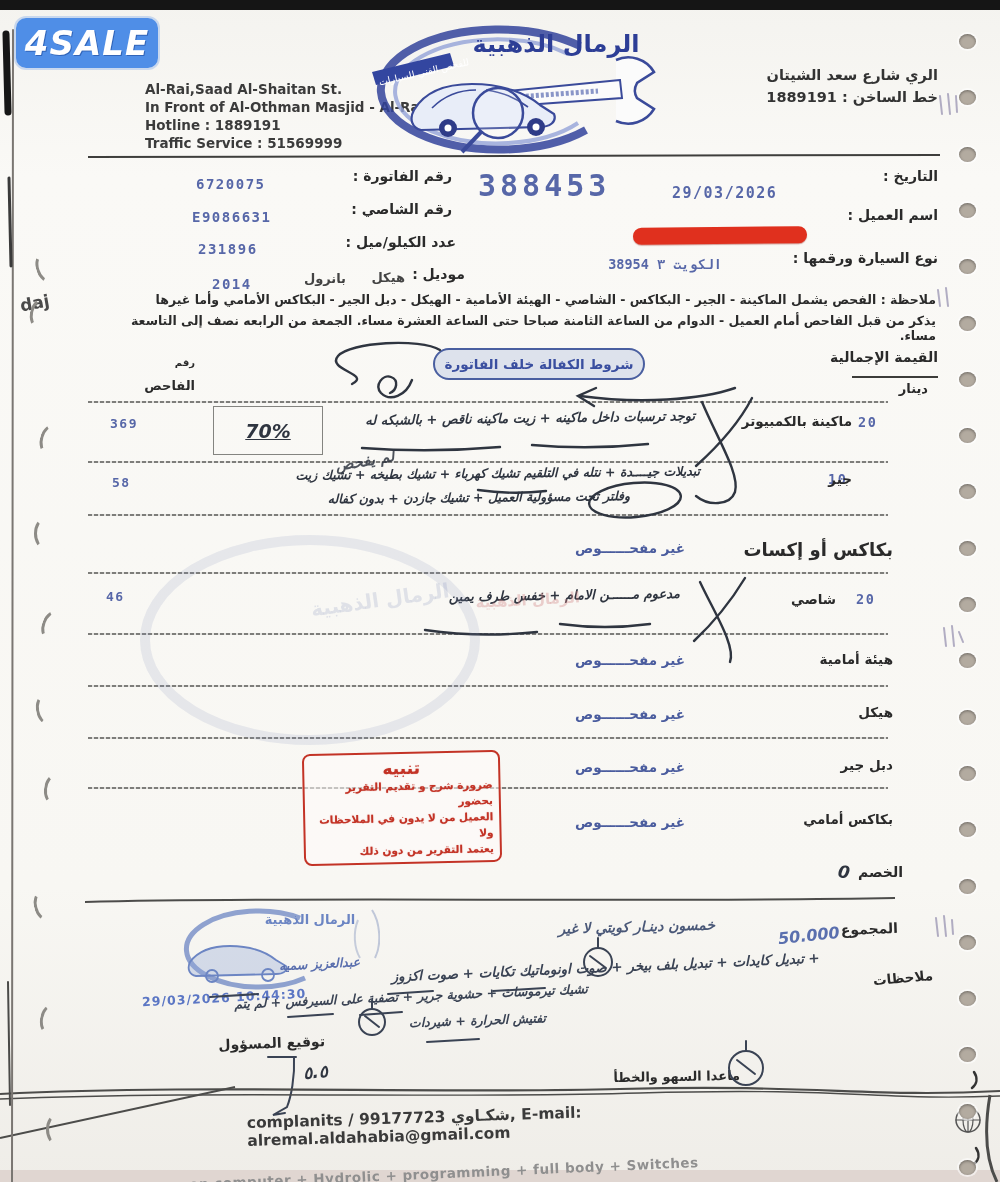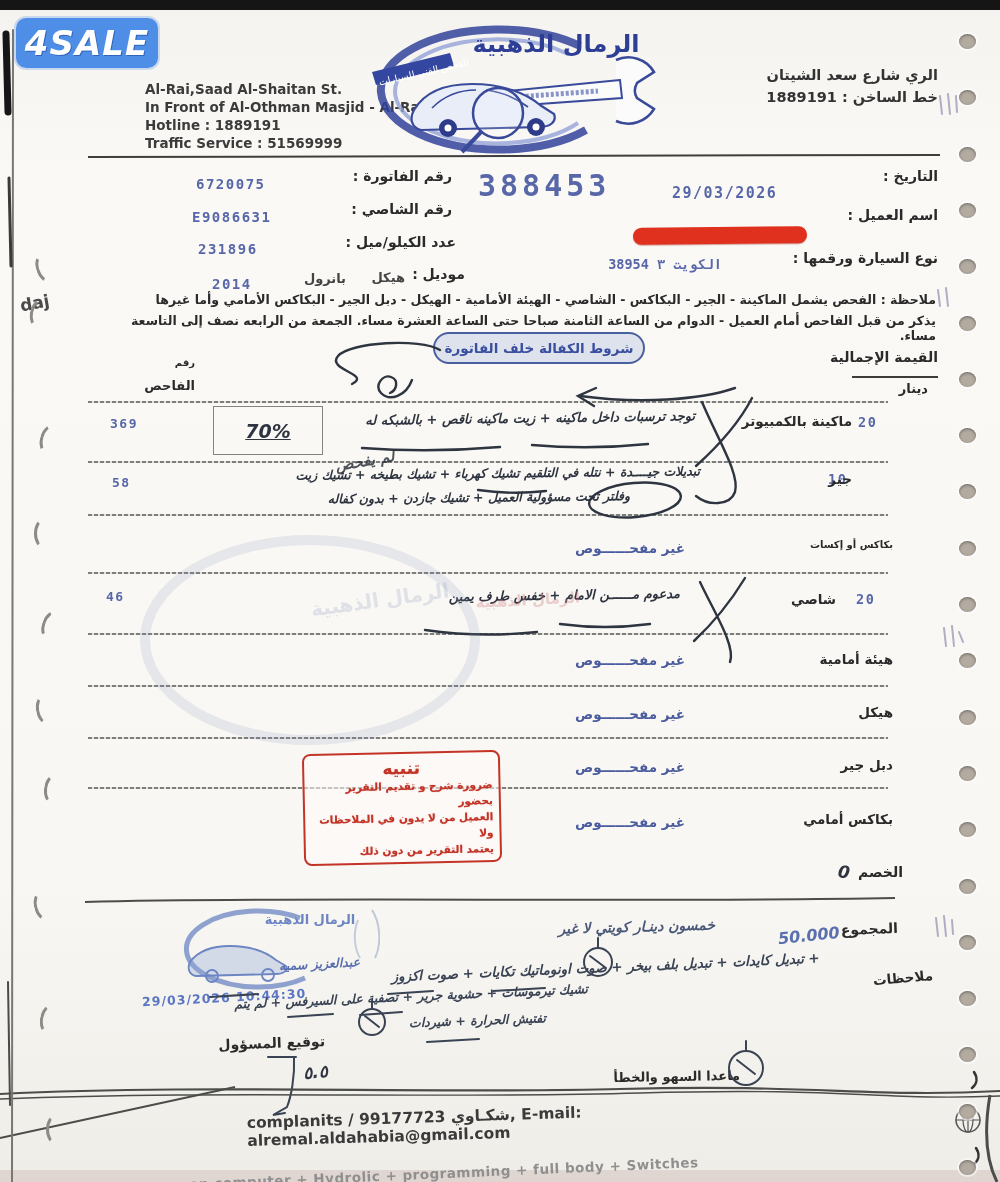--- a/index.html
+++ b/index.html
@@ -95,21 +95,21 @@
   <div class="abs rtl lbl" style="left:316px;top:234px;width:140px;font-size:14px;">عدد الكيلو/ميل :</div>
   <div class="abs val" style="left:198px;top:241px;font-size:14px;">231896</div>
   <div class="abs rtl lbl" style="left:410px;top:266px;width:55px;font-size:14px;">موديل :</div>
   <div class="abs rtl lbl" style="left:355px;top:270px;width:50px;font-size:13px;color:#444;">هيكل</div>
   <div class="abs rtl lbl" style="left:288px;top:271px;width:58px;font-size:13px;color:#444;">بانرول</div>
   <div class="abs val" style="left:212px;top:276px;font-size:14px;">2014</div>
 
   <div class="abs rtl lbl" style="left:128px;top:292px;width:808px;font-size:12.5px;">ملاحظة : الفحص يشمل الماكينة - الجير - البكاكس - الشاصي - الهيئة الأمامية - الهيكل - دبل الجير - البكاكس الأمامي وأما غيرها</div>
   <div class="abs rtl lbl" style="left:112px;top:313px;width:824px;font-size:12.5px;">يذكر من قبل الفاحص أمام العميل - الدوام من الساعة الثامنة صباحا حتى الساعة العشرة مساء. الجمعة من الرابعه نصف إلى التاسعة مساء.</div>
 
-  <div class="abs badge" style="left:433px;top:332px;width:208px;height:28px;align-items:center;">
+  <div class="abs badge" style="left:433px;top:348px;width:208px;height:28px;align-items:center;">
     <span>شروط الكفالة خلف الفاتورة</span>
   </div>
 
   <div class="abs rtl lbl" style="left:828px;top:349px;width:110px;font-size:14px;">القيمة الإجمالية</div>
   <div class="abs" style="left:852px;top:376px;width:86px;border-top:2px solid #3c3c3a;"></div>
   <div class="abs rtl lbl" style="left:880px;top:381px;width:48px;font-size:13px;">دينار</div>
   <div class="abs rtl lbl" style="left:150px;top:357px;width:45px;font-size:10px;">رقم</div>
   <div class="abs rtl lbl" style="left:135px;top:378px;width:60px;font-size:13px;">الفاحص</div>
 
   <div class="abs sep" style="left:88px;top:401px;width:800px;"></div>
@@ -129,21 +129,21 @@
   </div>
   <div class="abs val" style="left:110px;top:416px;font-size:13px;">369</div>
   <div class="abs hand" style="left:335px;top:452px;font-size:15px;transform:rotate(-10deg);opacity:.85;">لم يفحص</div>
 
   <div class="abs val" style="left:828px;top:471px;font-size:13.5px;">10</div>
   <div class="abs rtl lbl" style="left:790px;top:471px;width:62px;font-size:13.5px;">جير</div>
   <div class="abs rtl hand" style="left:215px;top:466px;width:485px;font-size:12.5px;transform:rotate(-.6deg);">تبديلات جيــــدة + نتله في التلقيم تشيك كهرباء + تشيك بطيخه + تشيك زيت</div>
   <div class="abs rtl hand" style="left:285px;top:490px;width:345px;font-size:12.5px;transform:rotate(-.6deg);">وفلتر تحت مسؤولية العميل + تشيك جازدن + بدون كفاله</div>
   <div class="abs val" style="left:112px;top:475px;font-size:13px;">58</div>
 
-  <div class="abs rtl lbl" style="left:690px;top:539px;width:203px;font-size:10px;">بكاكس أو إكسات</div>
+  <div class="abs rtl lbl" style="left:690px;top:539px;width:203px;font-size:18px;">بكاكس أو إكسات</div>
   <div class="abs status" style="left:560px;top:540px;width:140px;text-align:center;">غير مفحــــــوص</div>
 
   <div class="abs val" style="left:856px;top:591px;font-size:13.5px;">20</div>
   <div class="abs rtl lbl" style="left:775px;top:591px;width:77px;font-size:13.5px;text-align:center;">شاصي</div>
   <div class="abs rtl hand" style="left:385px;top:588px;width:295px;font-size:13px;transform:rotate(-.8deg);">مدعوم مــــــن الامام + خفس طرف يمين</div>
   <div class="abs val" style="left:106px;top:589px;font-size:13px;">46</div>
   <div class="abs ghost rtl" style="left:250px;top:592px;width:200px;font-size:20px;transform:rotate(-8deg);">الرمال الذهبية</div>
   <div class="abs rtl" style="left:440px;top:592px;width:140px;font-size:15px;font-weight:bold;color:rgba(205,125,125,.35);transform:rotate(-3deg);">الرمال الذهبية</div>
 
   <div class="abs rtl lbl" style="left:690px;top:651px;width:203px;font-size:13.5px;">هيئة أمامية</div>

